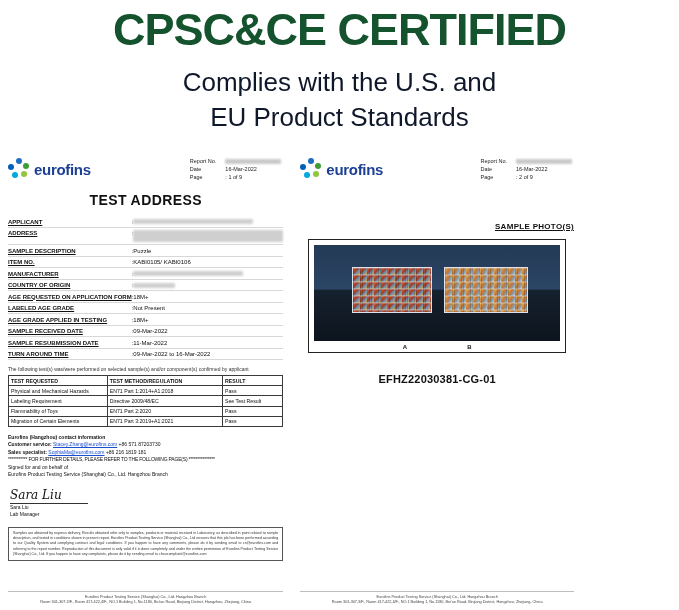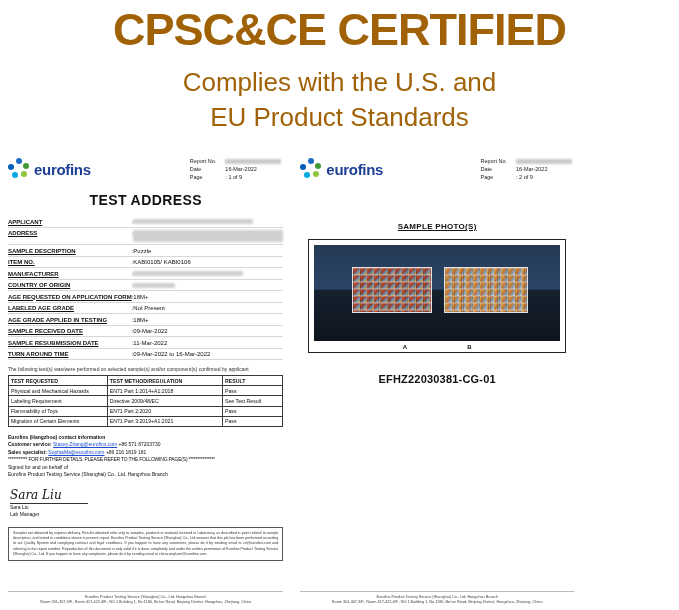--- a/index.html
+++ b/index.html
@@ -20,29 +20,29 @@
   .banner {
     width: 679px;
     padding-top: 6px;
     text-align: center;
   }
   .banner-title {
     font-family: "Liberation Sans", sans-serif;
     font-weight: bold;
     font-size: 45px;
     letter-spacing: -1px;
-    color: #a16207;
+    color: #14532d;
     line-height: 1.05;
     margin: 0;
     white-space: nowrap;
   }
   .banner-sub {
     font-family: "Liberation Sans", sans-serif;
     font-size: 26px;
-    color: #a16207;
+    color: #0f172a;
     line-height: 1.35;
     margin-top: 12px;
     font-weight: 400;
   }
 
   
   .reports {
     position: absolute;
     top: 150px;
     left: 0;
@@ -213,21 +213,21 @@
     border: 1px solid #555;
     padding: 3px 4px;
     font-size: 3.6px;
     line-height: 1.45;
     color: #333;
     text-align: justify;
   }
 
   
   .sample-title {
-    text-align: center;
+    text-align: right;
     font-size: 8px;
     font-weight: bold;
     text-decoration: underline;
     margin-top: 40px;
     margin-bottom: 8px;
     letter-spacing: 0.3px;
   }
   .photo-frame {
     border: 1px solid #222;
     width: 258px;

